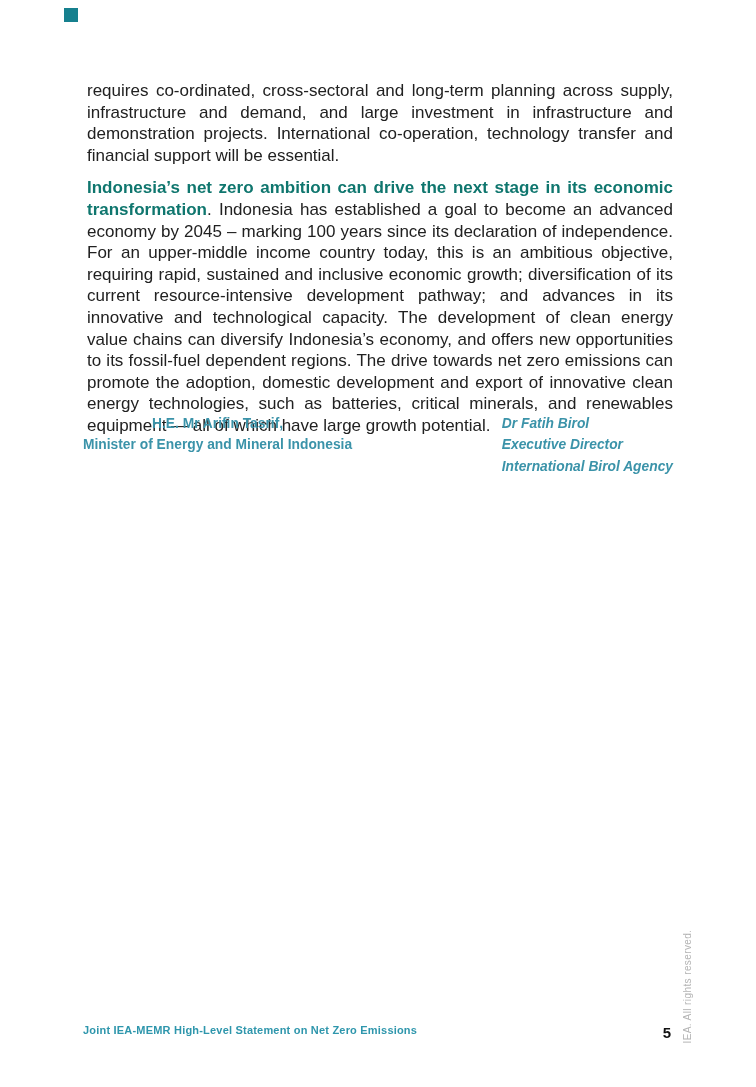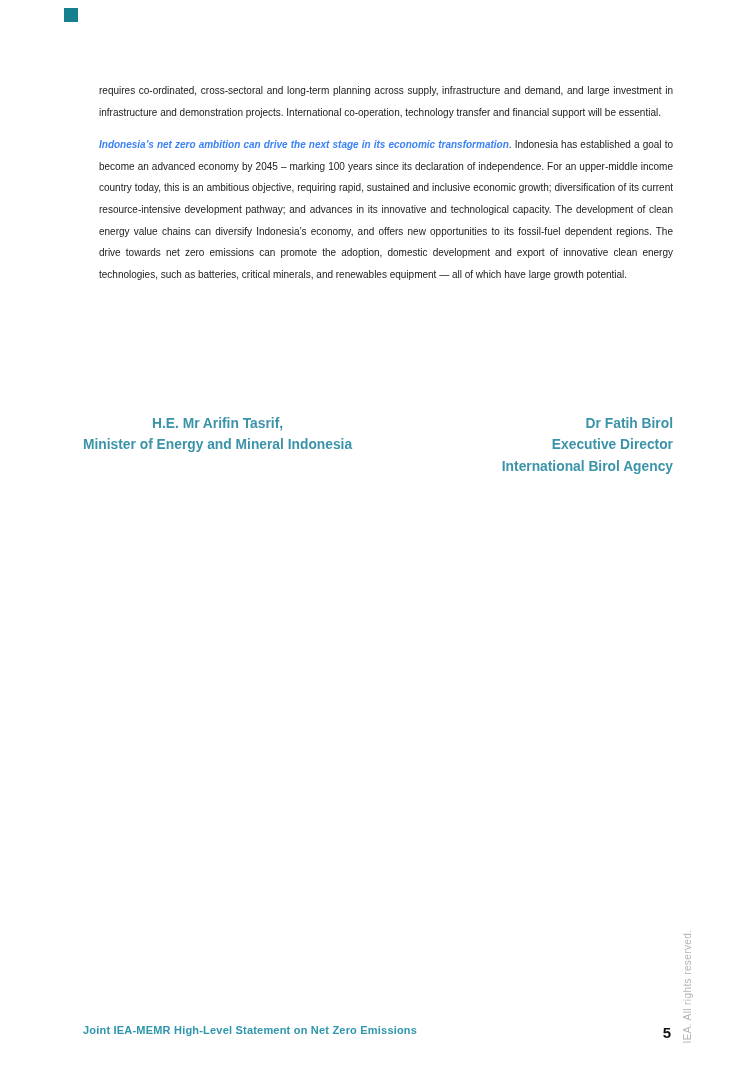--- a/index.html
+++ b/index.html
@@ -24,45 +24,44 @@
     height: 14px;
     background: #16808e;
   }
   .content {
     position: absolute;
     left: 83px;
     top: 80px;
     width: 590px;
   }
   .body-para {
-    margin: 0 0 11px 16px;
-    font-size: 10px;
+    margin: 0 0 11px 4px;
+    font-size: 17px;
     line-height: 21.6px;
     text-align: justify;
     color: #212121;
   }
   .body-para strong {
     font-weight: bold;
-    color: #3b82f6;
-    font-style: italic;
+    color: #0f766e;
   }
   .signatures {
     position: absolute;
     left: 83px;
     top: 413px;
     width: 590px;
     display: flex;
     justify-content: space-between;
     font-size: 13.8px;
     line-height: 21.3px;
     font-weight: bold;
     color: #3b93a9;
   }
   .sig-block-left { text-align: center; }
-  .sig-block-right { text-align: right; }
+  .sig-block-right { text-align: left; font-style: italic; }
   .side-copyright {
     position: absolute;
     left: 633px;
     top: 982px;
     width: 110px;
     height: 13px;
     transform: rotate(-90deg);
     font-size: 10px;
     letter-spacing: 0.4px;
     color: #b4b4b4;

